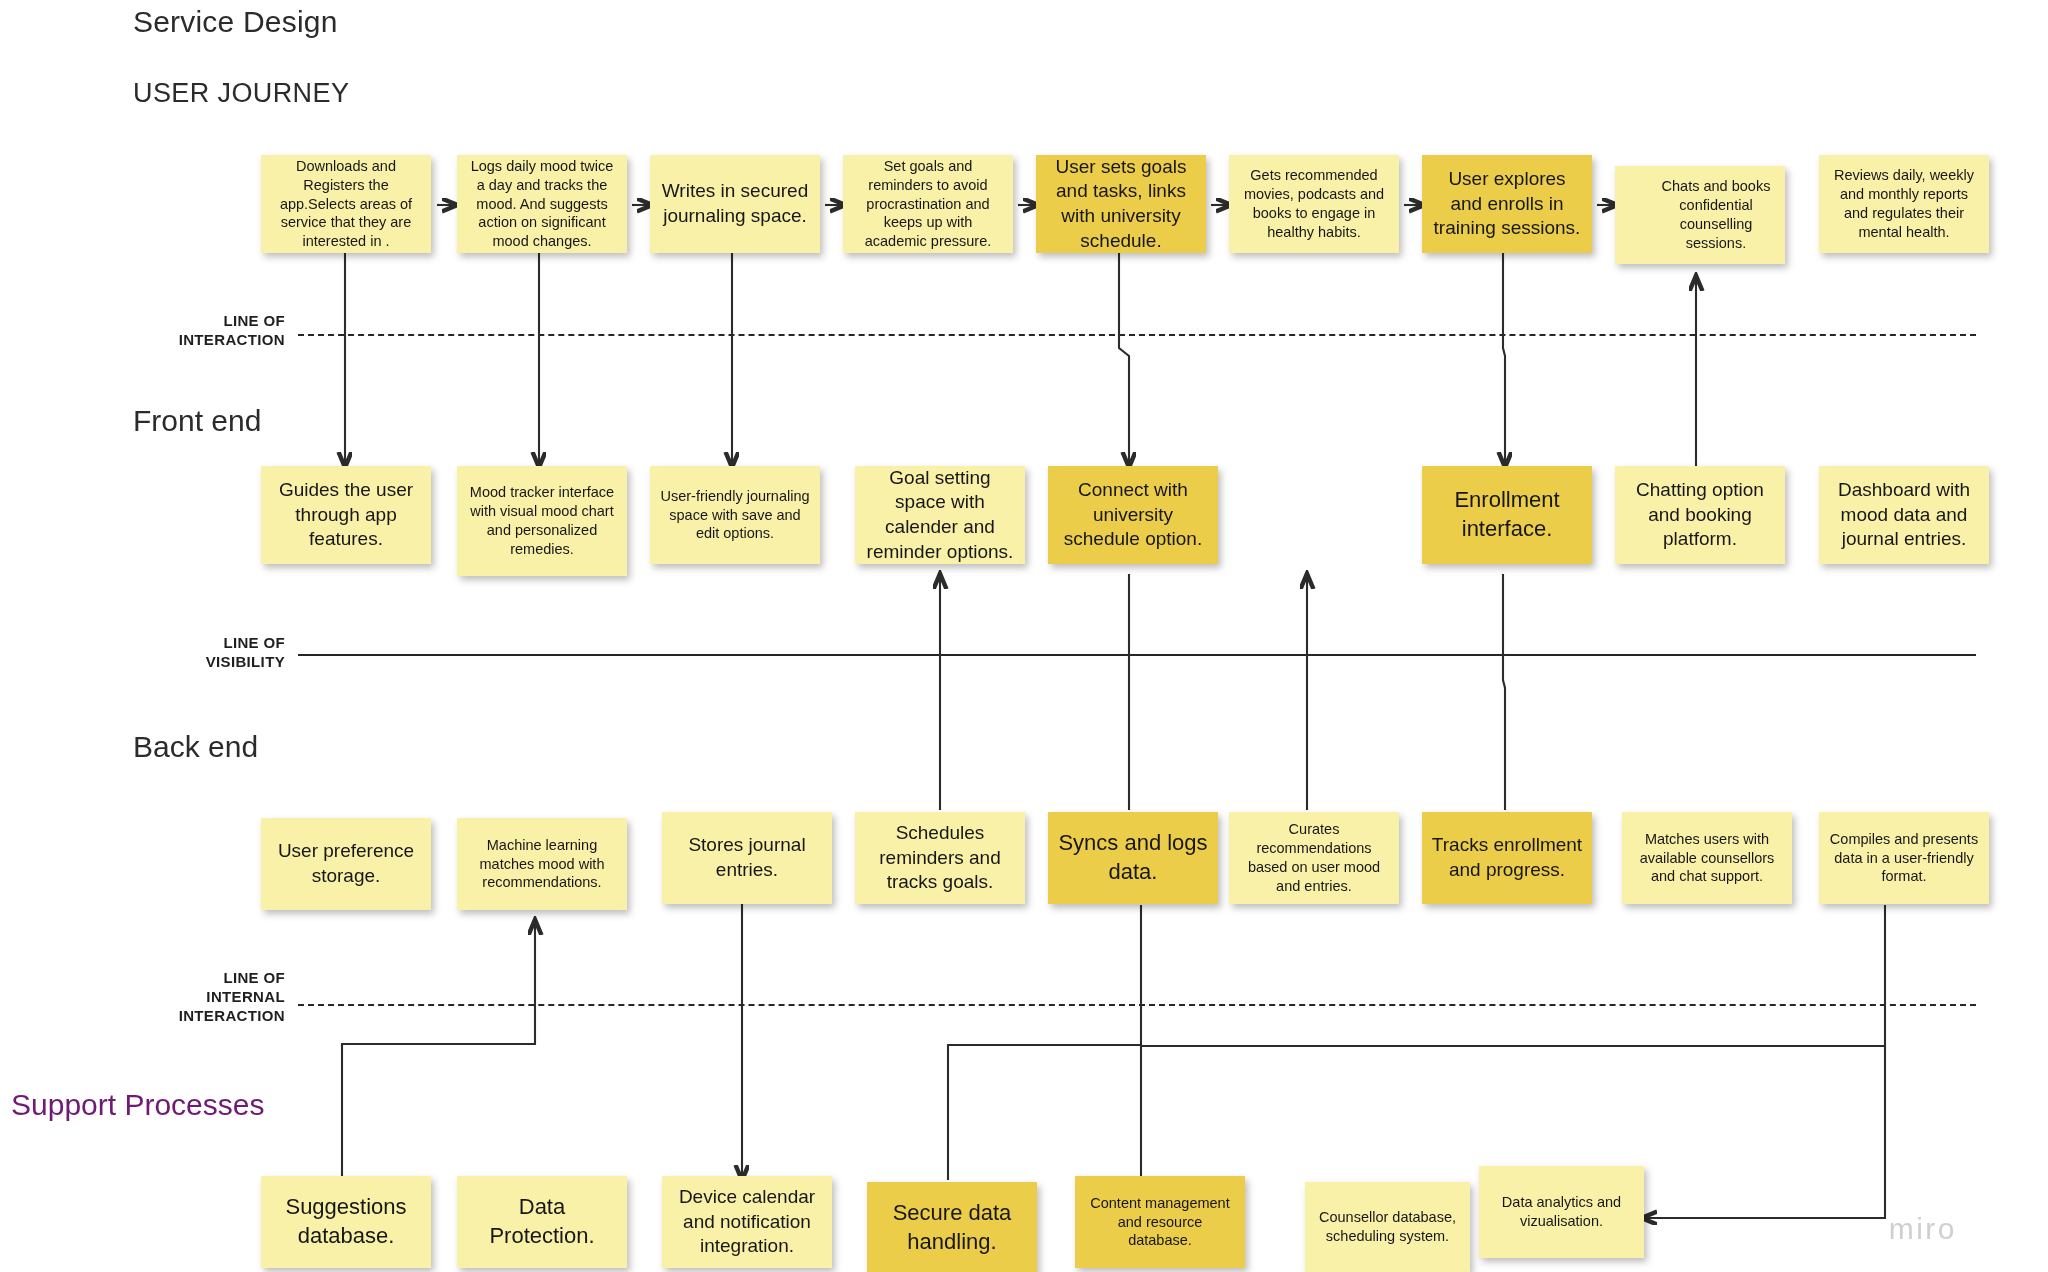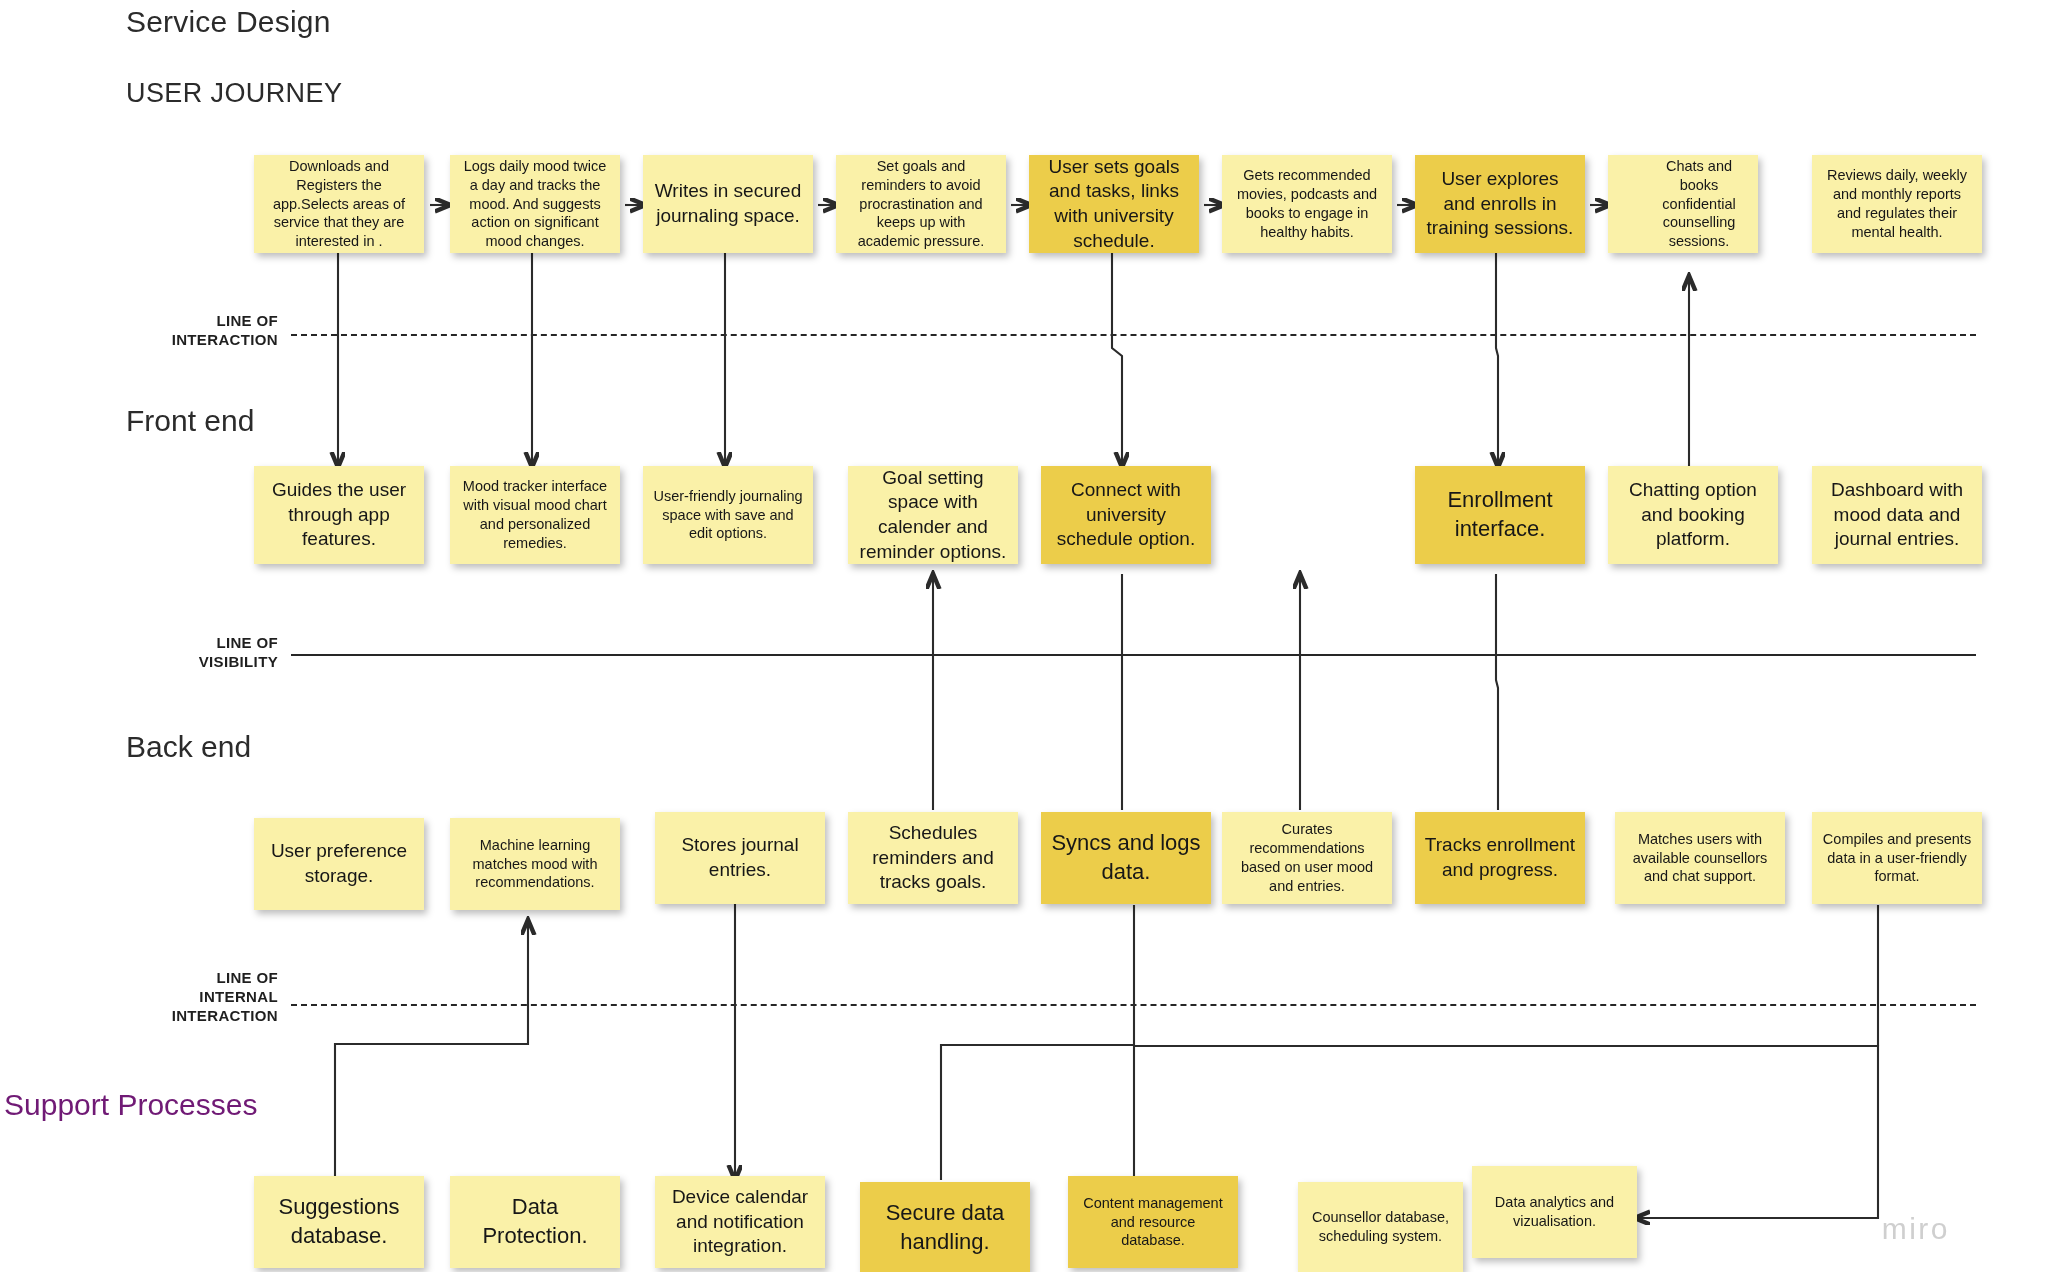--- a/index.html
+++ b/index.html
@@ -1,21 +1,21 @@
 <!DOCTYPE html>
 <html><head>
 <meta charset="utf-8">
 <style>
   html,body{margin:0;padding:0;background:#ffffff;}
   body{
     width:2048px;height:1272px;position:relative;overflow:hidden;
     font-family:"Liberation Sans","DejaVu Sans",sans-serif;
     color:#1a1a1a;
   }
-  #canvas{position:absolute;inset:0;}
+  #canvas{position:absolute;inset:0;margin-left:7px;}
 
   
   .h-service{position:absolute;left:126px;top:5px;font-size:30px;font-weight:400;color:#2b2b2b;letter-spacing:.2px;}
   .h-journey{position:absolute;left:126px;top:78px;font-size:27px;font-weight:400;color:#2b2b2b;letter-spacing:.4px;}
   .h-front{position:absolute;left:126px;top:404px;font-size:30px;font-weight:400;color:#2b2b2b;}
   .h-back{position:absolute;left:126px;top:730px;font-size:30px;font-weight:400;color:#2b2b2b;}
   .h-support{position:absolute;left:4px;top:1088px;font-size:30px;font-weight:400;color:#701a75;}
 
   
   .lbl{position:absolute;text-align:right;font-size:15px;font-weight:700;line-height:1.28;
@@ -148,33 +148,33 @@
     </div>
 
   <div class="note t-sm" style="left:1222px;top:155px;width:170px;height:98px;">
     <span>Gets recommended movies, podcasts and books to  engage in healthy habits.</span>
     </div>
 
   <div class="note t-md dark" style="left:1415px;top:155px;width:170px;height:98px;">
     <span>User explores and enrolls in training sessions.</span>
     </div>
 
-  <div class="note t-sm" style="left:1608px;top:155px;width:150px;height:98px;padding-left:41px;">
+  <div class="note t-sm" style="left:1608px;top:166px;width:170px;height:98px;padding-left:41px;">
     <span>Chats and books confidential counselling sessions.</span>
     </div>
 
   <div class="note t-sm" style="left:1812px;top:155px;width:170px;height:98px;">
     <span>Reviews daily, weekly and monthly reports and regulates their mental health.</span>
     </div>
 
   <div class="note t-md" style="left:254px;top:466px;width:170px;height:98px;">
     <span>Guides the user through app features.</span>
     </div>
 
-  <div class="note t-sm" style="left:450px;top:466px;width:170px;height:98px;">
+  <div class="note t-sm" style="left:450px;top:466px;width:170px;height:110px;">
     <span>Mood tracker interface with visual mood chart and personalized remedies.</span>
     </div>
 
   <div class="note t-sm" style="left:643px;top:466px;width:170px;height:98px;">
     <span>User-friendly journaling space with save and edit options.</span>
     </div>
 
   <div class="note t-md" style="left:848px;top:466px;width:170px;height:98px;">
     <span>Goal setting space with calender and reminder options.</span>
     </div>

